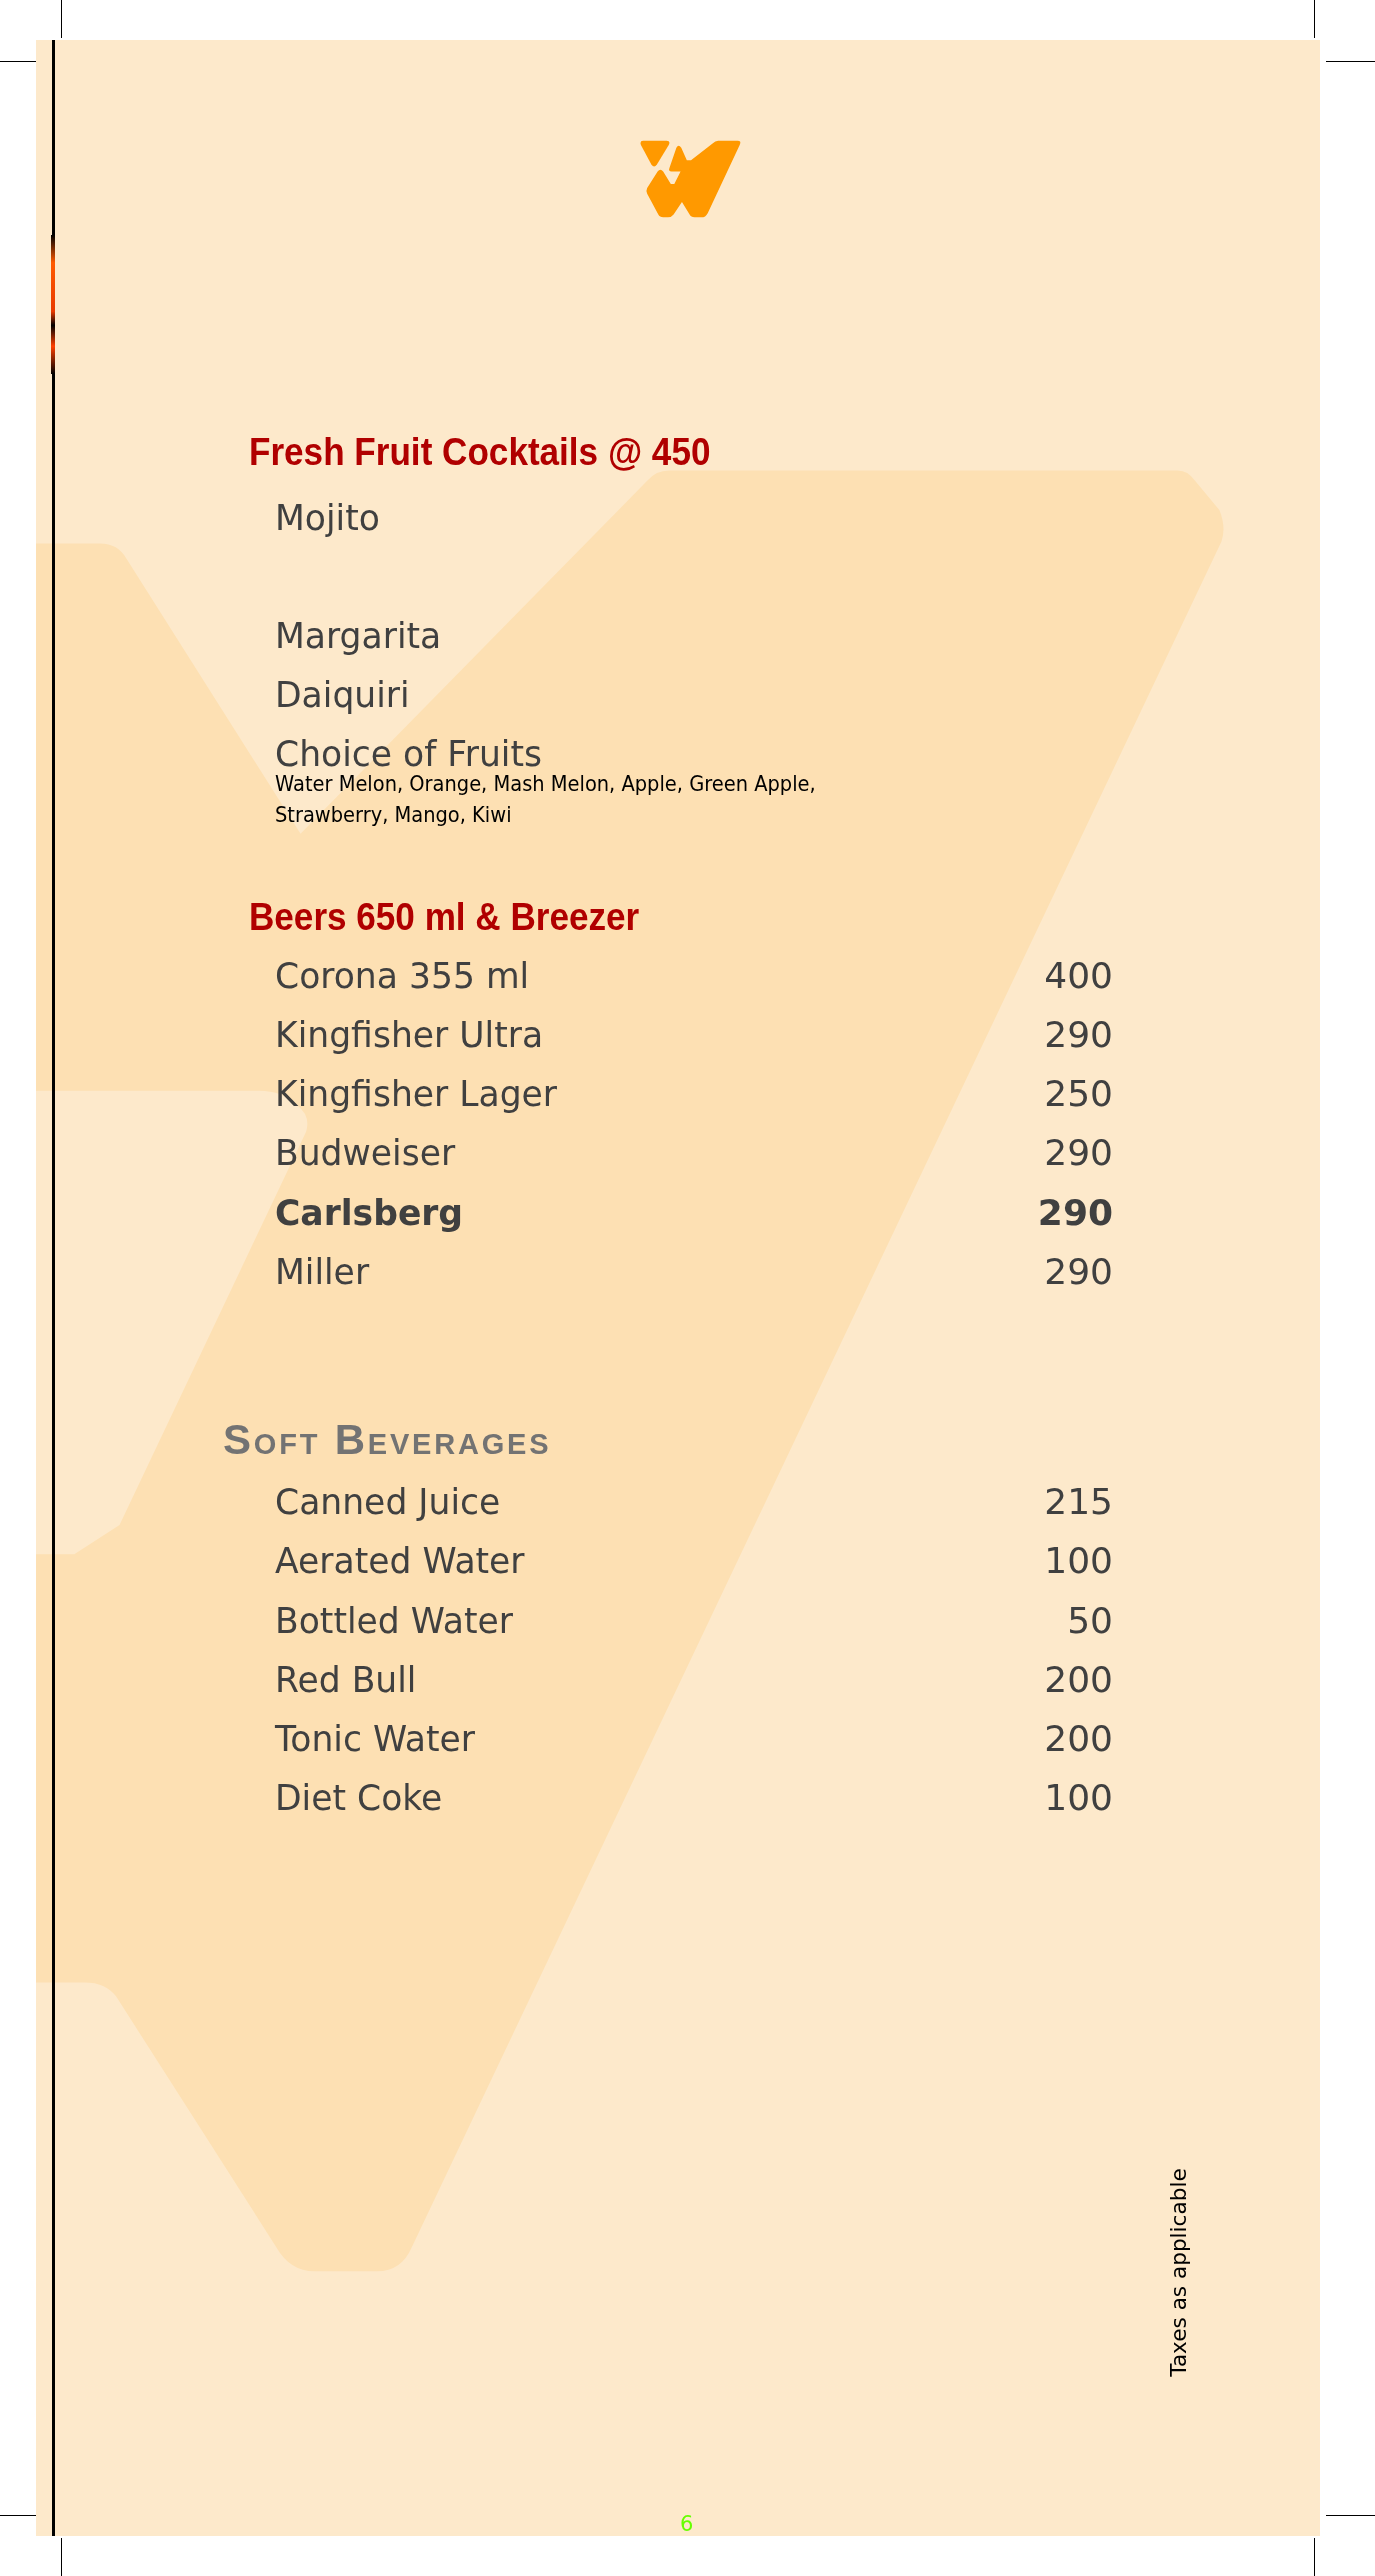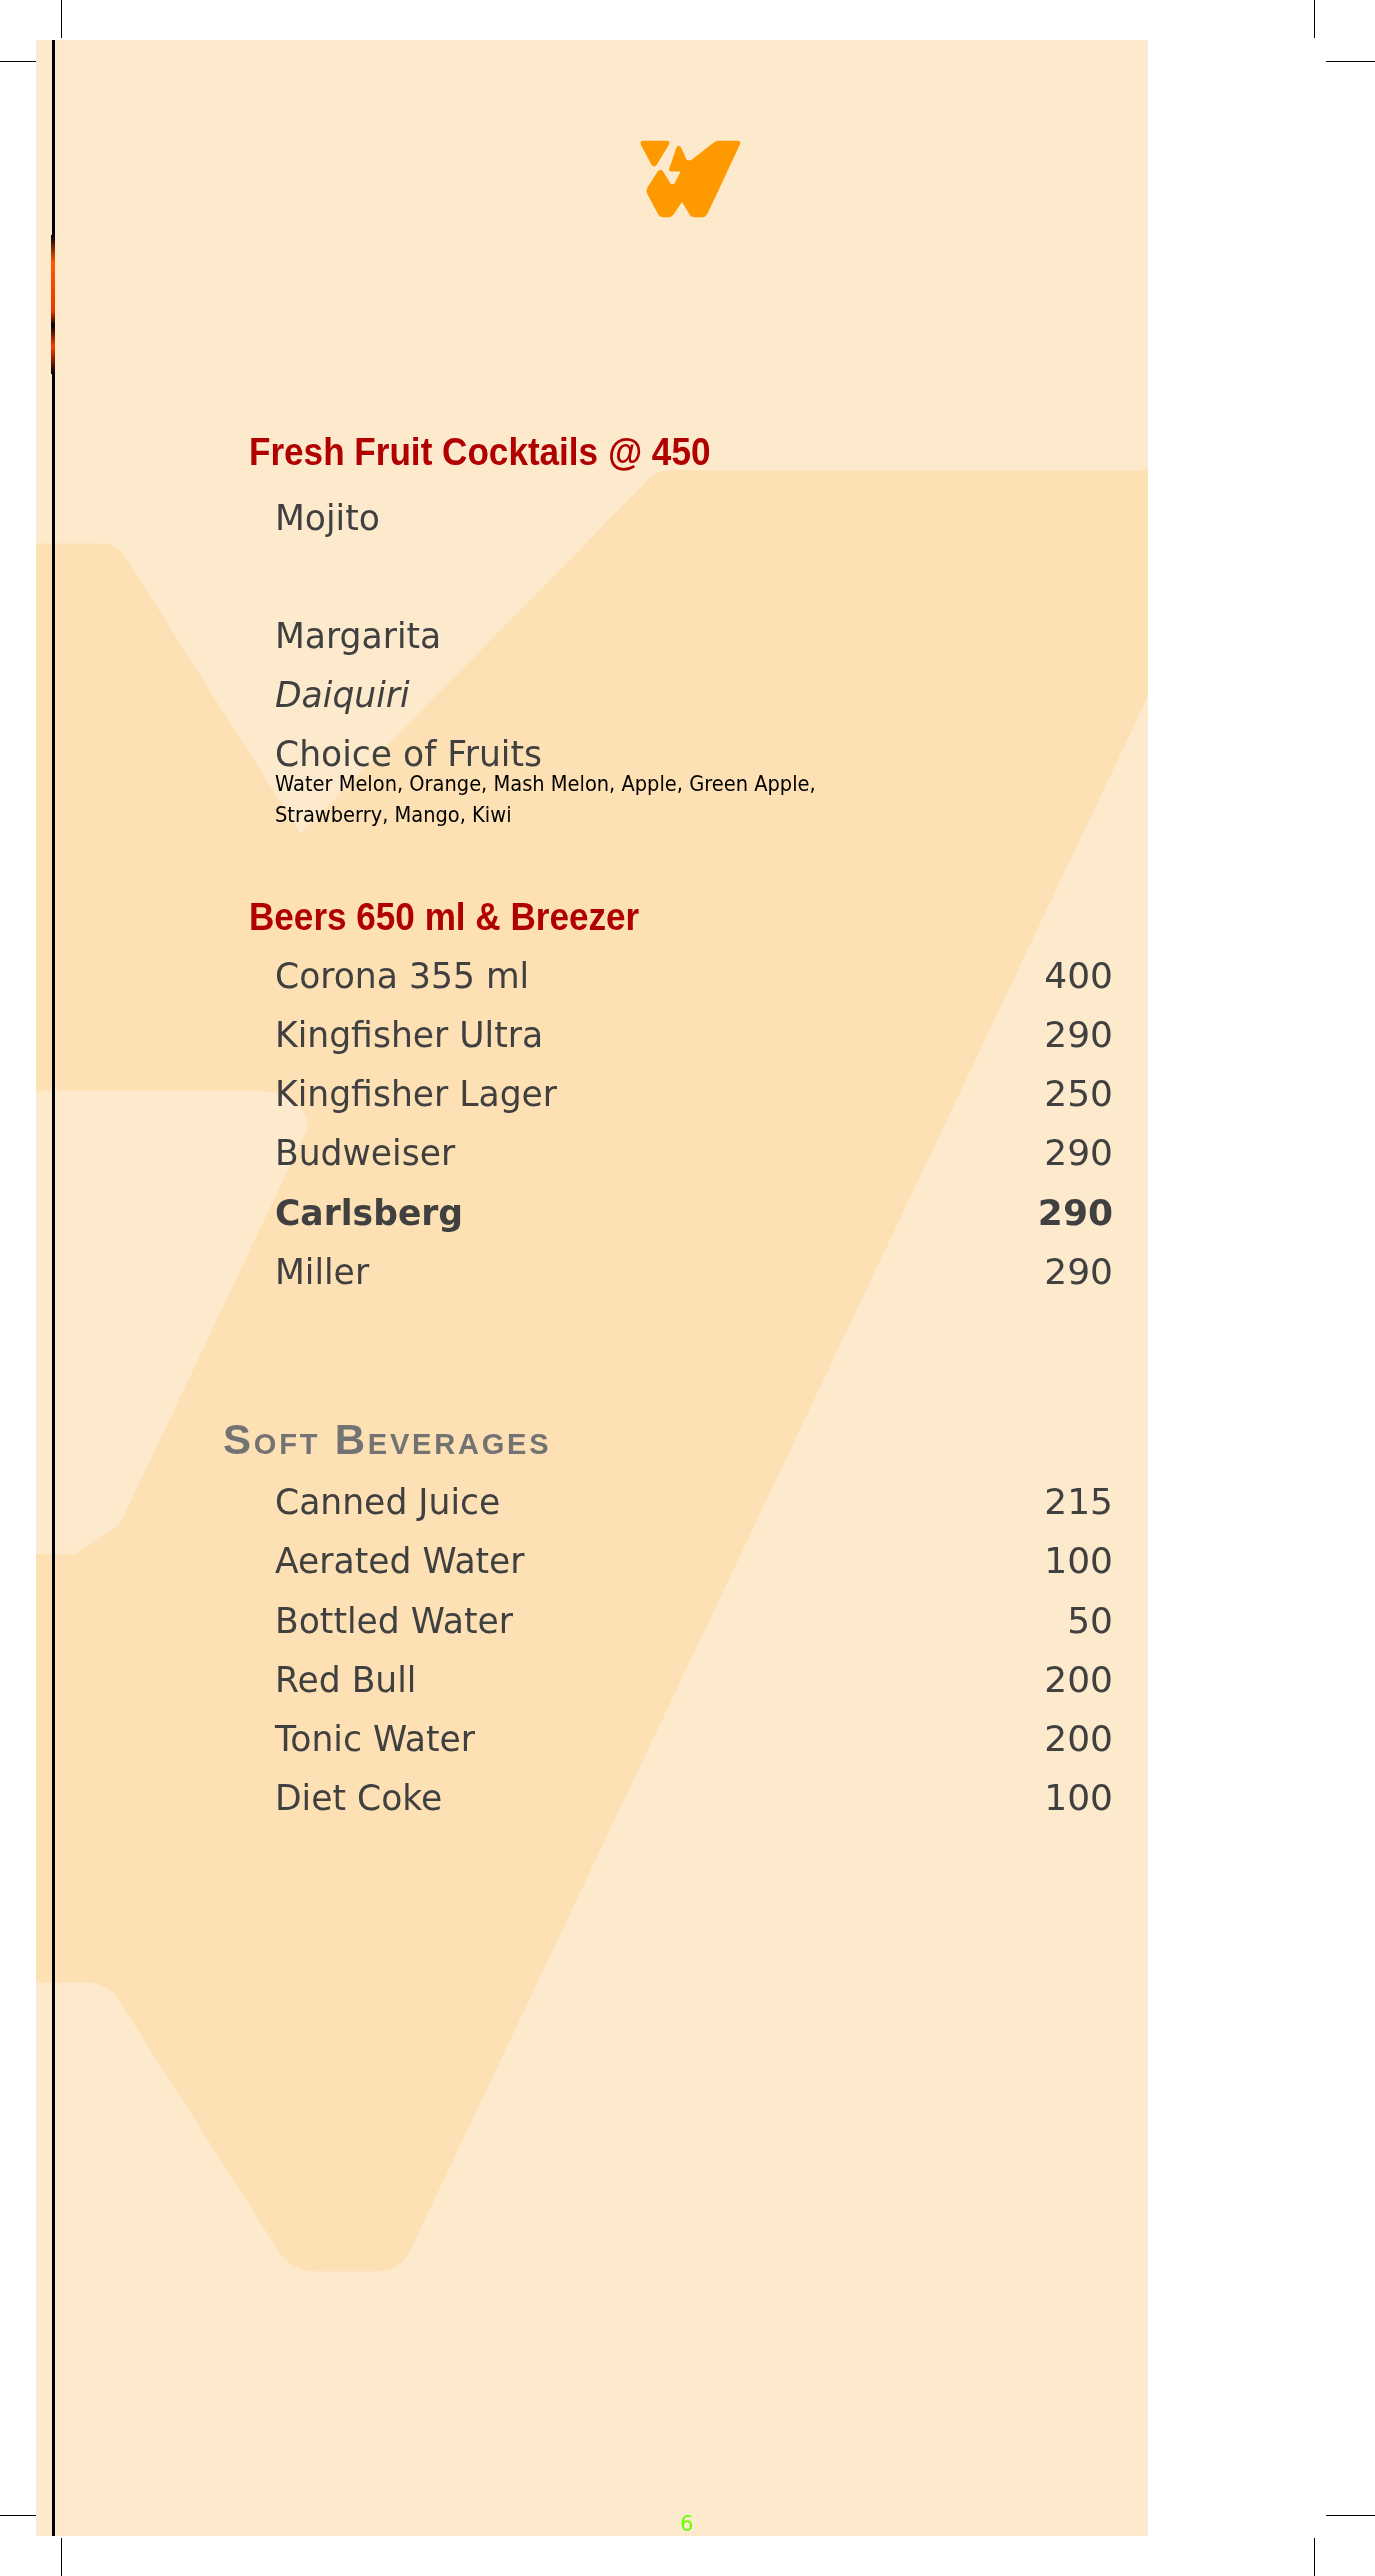--- a/index.html
+++ b/index.html
@@ -1,19 +1,19 @@
 <!DOCTYPE html>
 <html style="font-size:11px"><head>
 <meta charset="utf-8">
 <style>
   html, body { margin:0; padding:0; }
   body { width:1375px; height:2576px; position:relative; background:#ffffff; overflow:hidden;
          font-family:"DejaVu Sans", sans-serif; }
   .crop { position:absolute; background:#000; }
-  .page { position:absolute; left:36px; top:40px; width:1112px; height:2496px; background:#fde9cb; overflow:hidden; }
+  .page { position:absolute; left:36px; top:40px; width:1284px; height:2496px; background:#fde9cb; overflow:hidden; }
   .watermark { position:absolute; left:0; top:0; }
   .spine { position:absolute; left:16px; top:0; width:2.8px; height:2496px; background:#000; }
   .spine-accent { position:absolute; left:15.3px; top:195px; width:3.5px; height:139px;
                   background:linear-gradient(#000 0%, #ff5a00 20%, #e83a00 55%, #000 65%, #ff4000 80%, #000 100%); }
   .logo { position:absolute; left:604px; top:98px; width:102px; height:80px; }
   .heading { position:absolute; font-family:"Liberation Sans", sans-serif; font-weight:bold; color:#b00000;
              font-size:39px; letter-spacing:0px; white-space:nowrap; transform:scaleX(0.9); transform-origin:left; }
   .heading.blue { color:#737373; font-variant:small-caps; letter-spacing:2.8px; font-size:42px; transform:scaleX(1.0); }
   .item { position:absolute; left:239px; font-family:"DejaVu Sans", sans-serif; font-size:36px; color:#404040;
           white-space:nowrap; width:838px; height:42px; line-height:42px; }
@@ -79,21 +79,21 @@
     <path fill="#ff9900" d="M 112 4 L 140 4 Q 146 4 143 10 L 97 108 Q 94 114 88 114 L 78 114 Q 73 114 71 110 L 60 92 L 48 110 Q 45 114 40 114 L 33 114 Q 28 114 26 110 L 10 80 Q 8 76 10 72 L 25 48 Q 29 43 33 48 L 44 66 L 49 66 L 58 48 L 45 48 Q 40 48 42 43 L 52 14 Q 55 8 59 14 L 67 32 L 73 32 L 104 8 Q 108 4 112 4 Z"></path>
   </svg>
 
   <div class="heading" style="left:213px;top:390px;">Fresh Fruit Cocktails @ 450</div>
   <div class="item" style="top:457px;">
     <span class="name">Mojito</span>
   </div>
   <div class="item" style="top:575px;">
     <span class="name">Margarita</span>
   </div>
-  <div class="item" style="top:634px;font-style:italic;">
+  <div class="item" style="top:634px;">
     <span class="name">Daiquiri</span>
   </div>
   <div class="item" style="top:693px;">
     <span class="name">Choice of Fruits</span>
   </div>
   <div class="sub" style="top:728px;">Water Melon, Orange, Mash Melon, Apple, Green Apple,</div>
   <div class="sub" style="top:759px;">Strawberry, Mango, Kiwi</div>
 
   <div class="heading" style="left:213px;top:855px;">Beers 650 ml &amp; Breezer</div>
   <div class="item" style="top:915px;">

